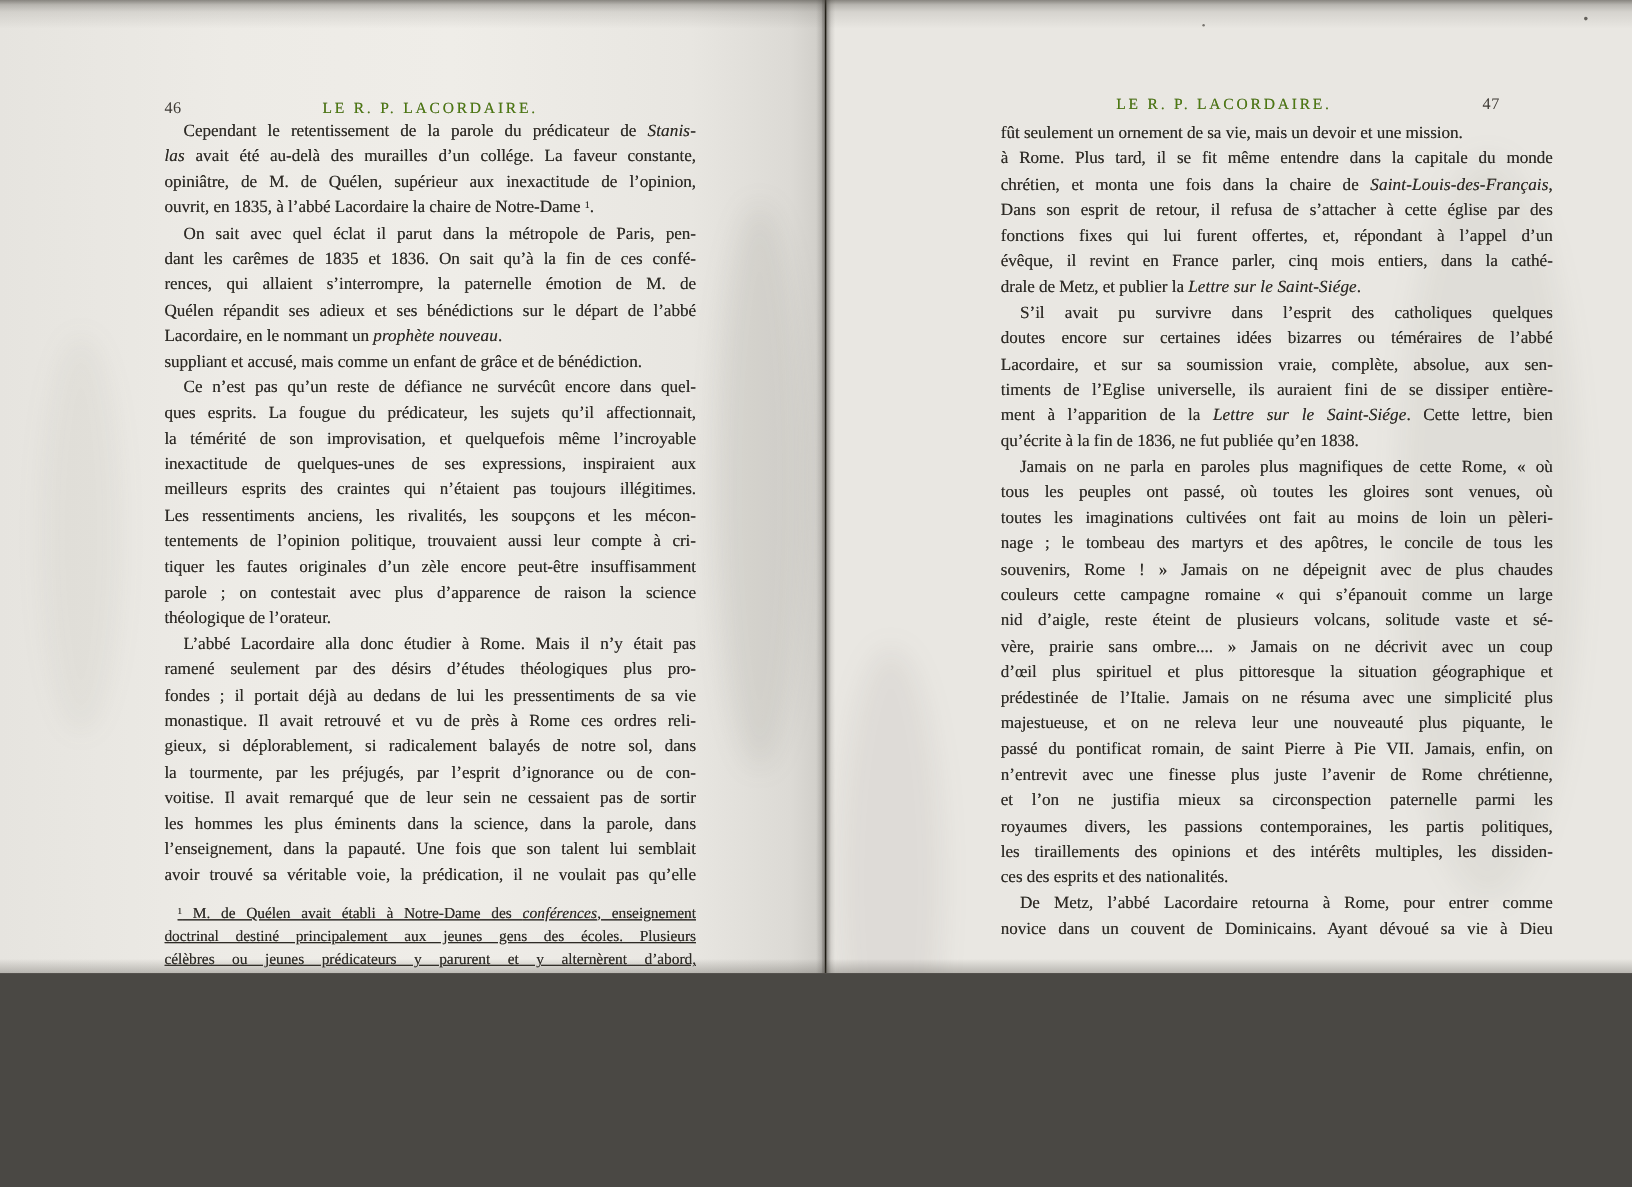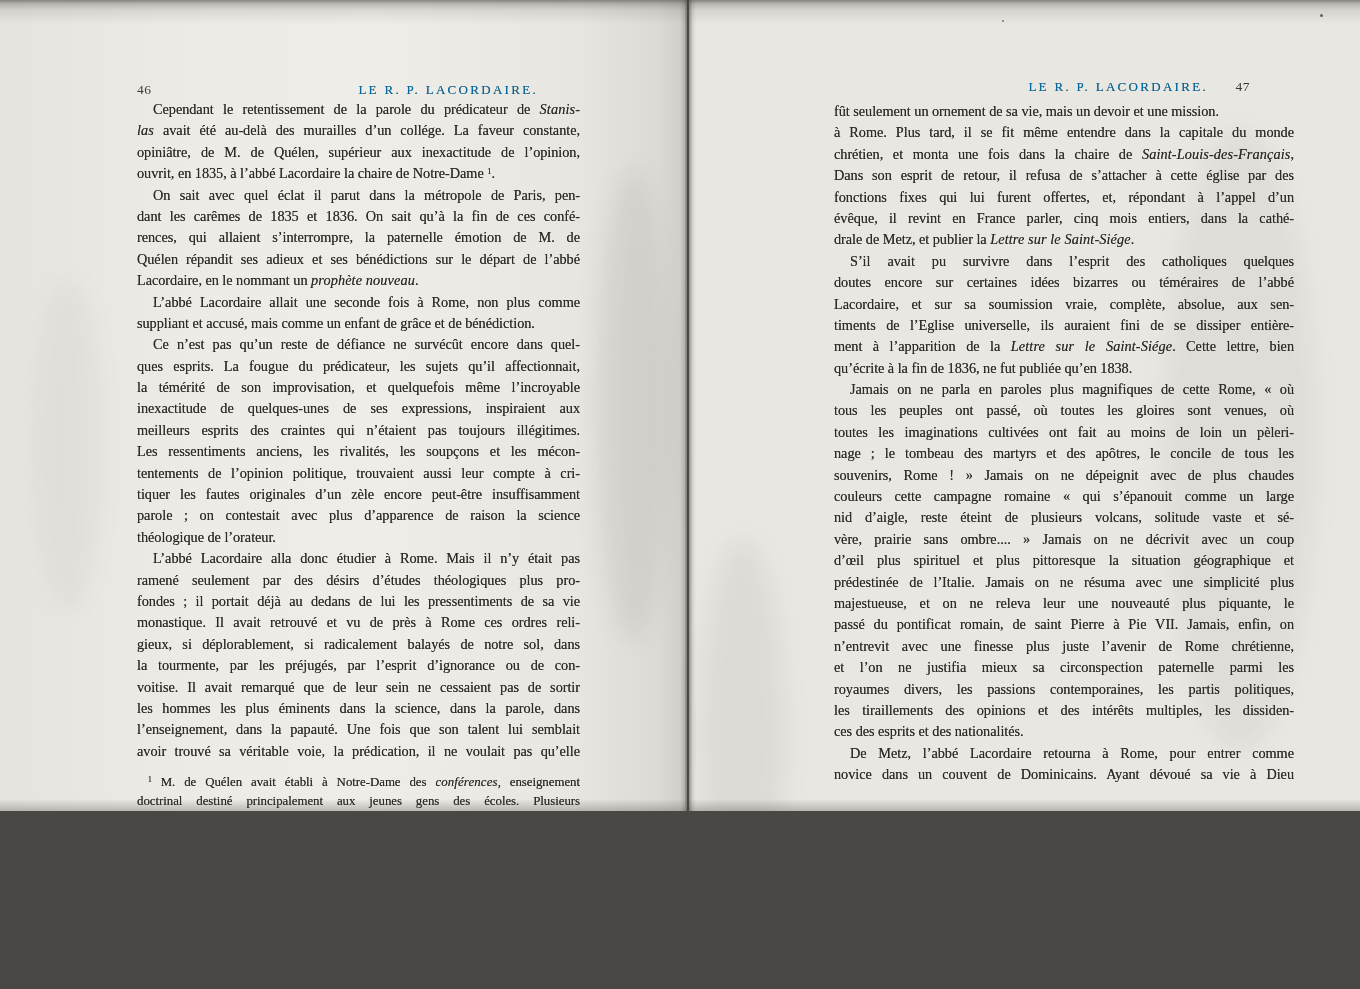--- a/index.html
+++ b/index.html
@@ -42,22 +42,22 @@
 
   .running-head{
     position:absolute;display:grid;grid-template-columns:42px 1fr 42px;align-items:baseline;
   }
   .rh-left{top:82px;left:137px;width:443px;}
   .rh-right{top:79px;left:790px;width:460px;}
   .page-number{font-size:13.5px;color:#3e3a34;letter-spacing:0.5px;}
   .rh-left .page-number{grid-column:1;justify-self:start;}
   .rh-right .page-number{grid-column:3;justify-self:end;}
   .running-title{
-    grid-column:2;text-align:right;
-    font-size:13px;letter-spacing:2.3px;color:#0369a1;
+    grid-column:2;text-align:center;
+    font-size:13px;letter-spacing:2.3px;color:#4d7c0f;
     text-shadow:0 0 0.5px rgba(62,58,52,0.65);
     white-space:nowrap;
   }
 
   .column{position:absolute;}
   .column-left{top:99px;left:137px;width:443px;}
   .column-right{top:101px;left:790px;width:460px;margin-left:44px;}
 
   .bodytext{font-size:14.3px;line-height:21.4px;letter-spacing:-0.05px;
     text-shadow:0 0 0.45px rgba(46,43,38,0.72);}
@@ -68,21 +68,21 @@
   }
   .line.end{text-align-last:left;}
   .line.indent{text-indent:16px;}
   sup{font-size:0.58em;line-height:0;vertical-align:0.48em;letter-spacing:0;}
   i{letter-spacing:0.1px;}
 
   .footnote{
     margin-top:11px;font-size:12.9px;line-height:19.2px;letter-spacing:-0.05px;
     text-shadow:0 0 0.4px rgba(46,43,38,0.7);
   }
-  .footnote .line{max-height:19.2px;}
+  .footnote .line{max-height:19.2px;text-decoration:underline;}
   .footnote .line.indent{text-indent:11px;}
 
   .smudge{position:absolute;border-radius:50%;filter:blur(11px);pointer-events:none;}
   .sm-1{left:597px;top:170px;width:72px;height:470px;background:rgba(100,94,85,0.10);}
   .sm-2{left:1165px;top:130px;width:150px;height:620px;background:rgba(100,94,85,0.07);}
   .sm-3{left:700px;top:540px;width:85px;height:390px;background:rgba(100,94,85,0.08);}
   .sm-4{left:35px;top:280px;width:65px;height:330px;background:rgba(100,94,85,0.06);}
   .sm-5{left:870px;top:860px;width:300px;height:80px;background:rgba(100,94,85,0.05);}
 
   .speck{position:absolute;border-radius:50%;background:#2f2c27;pointer-events:none;}
@@ -124,21 +124,20 @@
           <div class="line end">ouvrit, en 1835, à l’abbé Lacordaire la chaire de Notre-Dame <sup>1</sup>.</div>
         </div>
         <div class="para">
           <div class="line indent">On sait avec quel éclat il parut dans la métropole de Paris, pen-</div>
           <div class="line">dant les carêmes de 1835 et 1836. On sait qu’à la fin de ces confé-</div>
           <div class="line">rences, qui allaient s’interrompre, la paternelle émotion de M. de</div>
           <div class="line">Quélen répandit ses adieux et ses bénédictions sur le départ de l’abbé</div>
           <div class="line end">Lacordaire, en le nommant un <i>prophète nouveau</i>.</div>
         </div>
         <div class="para">
-          <div class="line indent">L’abbé Lacordaire allait une seconde fois à Rome, non plus comme</div>
           <div class="line end">suppliant et accusé, mais comme un enfant de grâce et de bénédiction.</div>
         </div>
         <div class="para">
           <div class="line indent">Ce n’est pas qu’un reste de défiance ne survécût encore dans quel-</div>
           <div class="line">ques esprits. La fougue du prédicateur, les sujets qu’il affectionnait,</div>
           <div class="line">la témérité de son improvisation, et quelquefois même l’incroyable</div>
           <div class="line">inexactitude de quelques-unes de ses expressions, inspiraient aux</div>
           <div class="line">meilleurs esprits des craintes qui n’étaient pas toujours illégitimes.</div>
           <div class="line">Les ressentiments anciens, les rivalités, les soupçons et les mécon-</div>
           <div class="line">tentements de l’opinion politique, trouvaient aussi leur compte à cri-</div>

